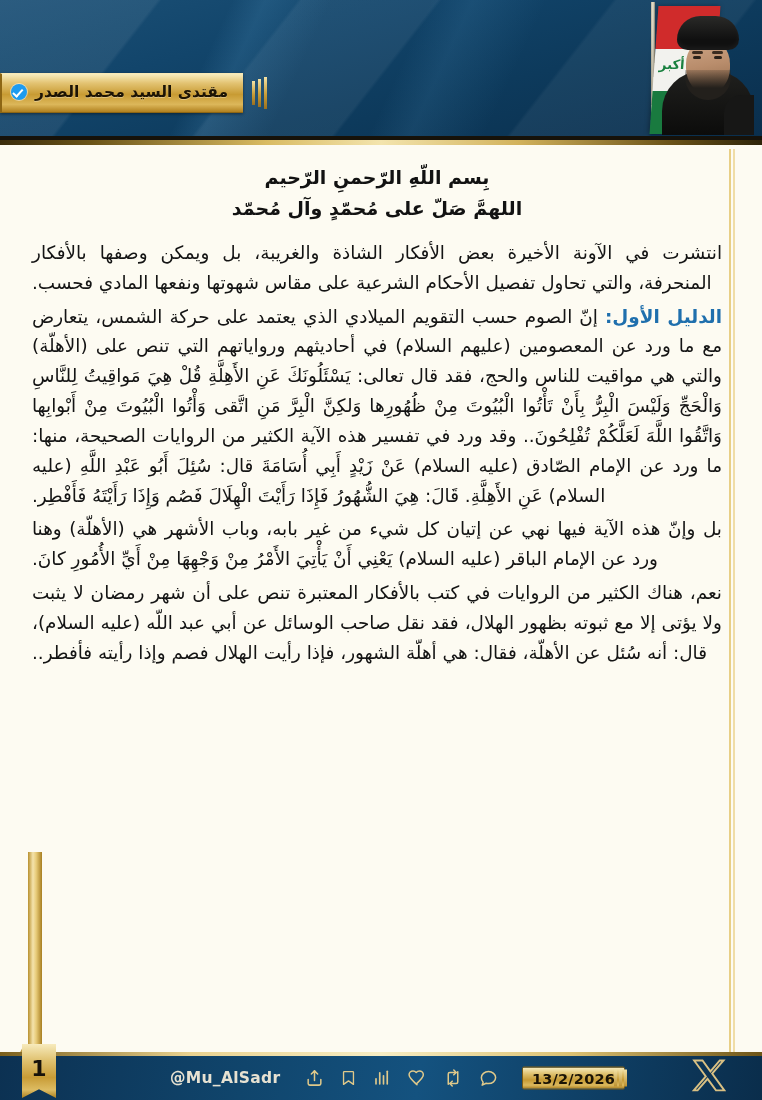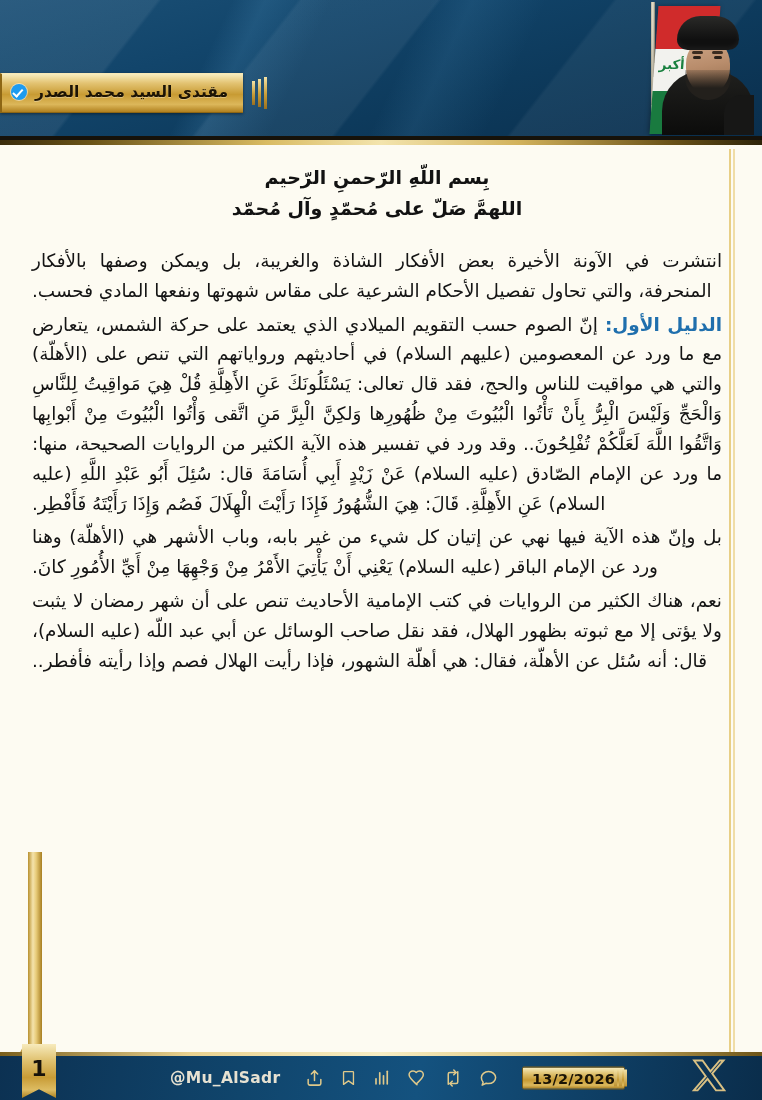--- a/index.html
+++ b/index.html
@@ -123,21 +123,21 @@
     position:absolute; left:18px; bottom:-4px; width:34px; height:10px;
     background:linear-gradient(90deg,#a87f22,#f2dfa3 45%,#b08a2c);
     clip-path:polygon(16% 0,84% 0,100% 100%,0 100%);
   }
 
   .bismillah, .salawat {
     text-align:center; font-weight:700; color:#121212;
     font-size:19px; line-height:1.5;
   }
   .bismillah { margin-bottom:2px; }
-  .salawat { margin-bottom:24px; }
+  .salawat { margin-bottom:16px; }
 
   p.body {
     font-size:18.4px; line-height:1.62; color:#141414;
     text-align:justify; text-align-last:left; margin-bottom:4px;
     font-weight:500;
   }
   .heading-blue { color:#1f6fad; font-weight:700; }
   .verse { letter-spacing:0px; }
 
   
@@ -225,21 +225,21 @@
     <div class="pillar-base"></div>
 
     <div class="bismillah">بِسم اللّهِ الرّحمنِ الرّحيم</div>
     <div class="salawat">اللهمَّ صَلّ على مُحمّدٍ وآل مُحمّد</div>
 
     <p class="body">انتشرت في الآونة الأخيرة بعض الأفكار الشاذة والغريبة، بل ويمكن وصفها بالأفكار المنحرفة، والتي تحاول تفصيل الأحكام الشرعية على مقاس شهوتها ونفعها المادي فحسب.</p>
 
     <p class="body verse"><span class="heading-blue">الدليل الأول:</span><span> إنّ الصوم حسب التقويم الميلادي الذي يعتمد على حركة الشمس، يتعارض مع ما ورد عن المعصومين (عليهم السلام) في أحاديثهم ورواياتهم التي تنص على (الأهلّة) والتي هي مواقيت للناس والحج، فقد قال تعالى: يَسْئَلُونَكَ عَنِ الأَهِلَّةِ قُلْ هِيَ مَواقِيتُ لِلنَّاسِ وَالْحَجِّ وَلَيْسَ الْبِرُّ بِأَنْ تَأْتُوا الْبُيُوتَ مِنْ ظُهُورِها وَلكِنَّ الْبِرَّ مَنِ اتَّقى وَأْتُوا الْبُيُوتَ مِنْ أَبْوابِها وَاتَّقُوا اللَّهَ لَعَلَّكُمْ تُفْلِحُونَ.. وقد ورد في تفسير هذه الآية الكثير من الروايات الصحيحة، منها: ما ورد عن الإمام الصّادق (عليه السلام) عَنْ زَيْدٍ أَبِي أُسَامَةَ قال: سُئِلَ أَبُو عَبْدِ اللَّهِ (عليه السلام) عَنِ الأَهِلَّةِ. قَالَ: هِيَ الشُّهُورُ فَإِذَا رَأَيْتَ الْهِلَالَ فَصُم وَإِذَا رَأَيْتَهُ فَأَفْطِر.</span></p>
 
     <p class="body">بل وإنّ هذه الآية فيها نهي عن إتيان كل شيء من غير بابه، وباب الأشهر هي (الأهلّة) وهنا ورد عن الإمام الباقر (عليه السلام) يَعْنِي أَنْ يَأْتِيَ الأَمْرُ مِنْ وَجْهِهَا مِنْ أَيِّ الأُمُورِ كانَ.</p>
-    <p class="body">نعم، هناك الكثير من الروايات في كتب الإمامية الأحاديث تنص على أن شهر رمضان لا يثبت ولا يؤتى إلا مع ثبوته بظهور الهلال، فقد نقل صاحب الوسائل عن أبي عبد اللّه (عليه السلام)، قال: أنه سُئل عن الأهلّة، فقال: هي أهلّة الشهور، فإذا رأيت الهلال فصم وإذا رأيته فأفطر..</p>
+    <p class="body">نعم، هناك الكثير من الروايات في كتب بالأفكار المعتبرة تنص على أن شهر رمضان لا يثبت ولا يؤتى إلا مع ثبوته بظهور الهلال، فقد نقل صاحب الوسائل عن أبي عبد اللّه (عليه السلام)، قال: أنه سُئل عن الأهلّة، فقال: هي أهلّة الشهور، فإذا رأيت الهلال فصم وإذا رأيته فأفطر..</p>
   </div>
 
   <div class="footer">
     <div class="footer-inner">
 
       <div class="page-ribbon">
         <span class="page-num">1</span>
       </div>
 
       <div class="handle">@Mu_AlSadr</div>

